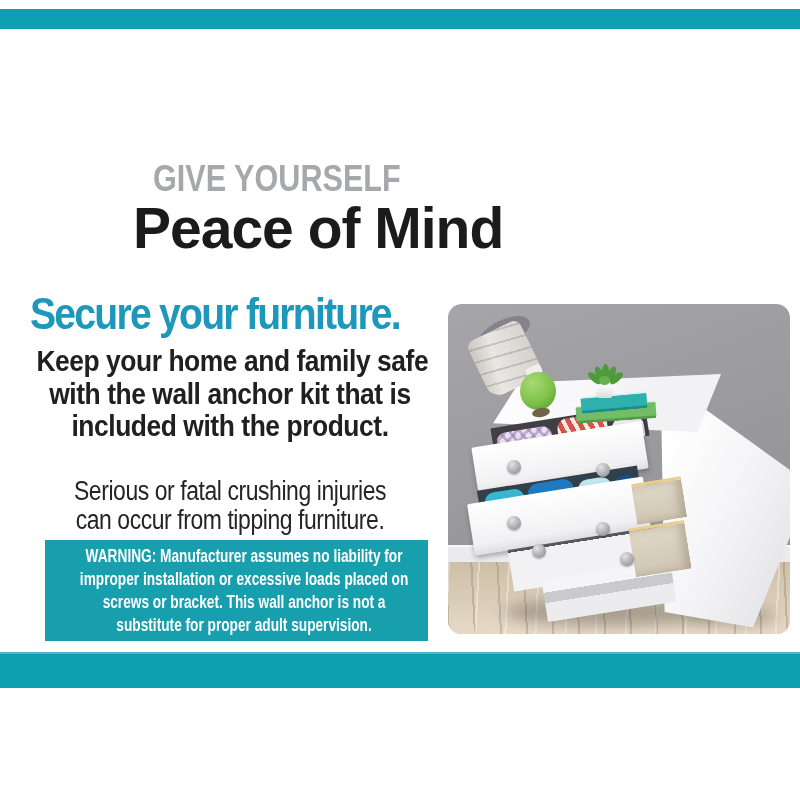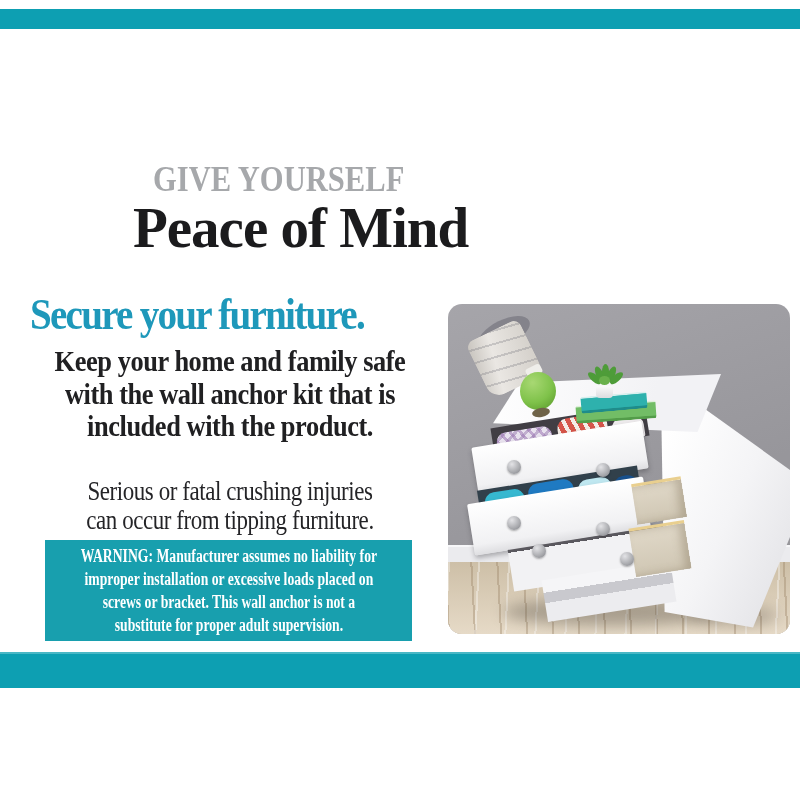--- a/index.html
+++ b/index.html
@@ -1,17 +1,17 @@
 <!DOCTYPE html>
 <html style="--teal-bar: #0d9fb2; --warning-bg: #189fae; --teal-heading: #1e98ba; --kicker-gray: #a6a8ab; --ink: #1b1b1d; --wall: #97969b; --floor: #d8cbb5; --baseboard: #ebebee; --knob: #a9aaae; --lamp-shade: #dcd8d3; --lamp-green: #7fc24a; --book-teal: #2eb1ad; --book-green: #72bd66; --succulent: #4e9c39; --drawer-beige: #e0d8c8; --beige-edge: #e9cf8f; --cloth-red: #d6554a; --cloth-blue: #1f7ac2;"><head>
 <meta charset="utf-8">
 <style>
   html,body{margin:0;padding:0;background:#fff;}
   .canvas{position:relative;width:800px;height:800px;background:#ffffff;overflow:hidden;
-          font-family:Liberation Serif, serif;}
+          font-family:Liberation Sans, sans-serif;}
 
   
   .bar{position:absolute;left:0;width:800px;background:var(--teal-bar,#0d9fb2);}
   .bar.top{top:9px;height:20px;}
   .bar.bottom{top:652px;height:36px;box-shadow:inset 0 2px 0 rgba(255,255,255,.25);}
 
   
   .kicker{position:absolute;left:153px;top:158px;font-size:36px;font-weight:700;
           color:var(--kicker-gray,#a6a8ab);white-space:nowrap;transform:scaleX(.85);
           transform-origin:0 0;letter-spacing:0;}
@@ -25,21 +25,21 @@
   .lead{position:absolute;left:10px;top:345px;width:440px;text-align:center;font-size:30px;
         font-weight:700;color:#202022;line-height:32.5px;letter-spacing:-.5px;
         transform:scaleX(.88);transform-origin:50% 0;}
   .serious{position:absolute;left:10px;top:477px;width:440px;text-align:center;font-size:27px;
         color:#242427;line-height:29px;letter-spacing:-.5px;transform:scaleX(.85);
         transform-origin:50% 0;}
   .line{display:block;white-space:nowrap;}
 
   .warning{position:absolute;left:45px;top:540px;width:367px;height:101px;
            background:var(--warning-bg,#189fae);color:#ffffff;display:flex;align-items:center;
-           justify-content:center;text-align:center;}
+           justify-content:center;text-align:center;padding-left:16px;}
   .warning-inner{font-weight:700;font-size:18px;line-height:23px;transform:scaleX(.76);
            transform-origin:50% 50%;}
 
   
   .photo{position:absolute;left:448px;top:304px;width:342px;height:330px;border-radius:14px;
          overflow:hidden;background:linear-gradient(160deg,#a6a5aa, var(--wall,#97969b) 60%);}
   .photo *{position:absolute;}
   .corner-line{left:303px;top:150px;width:4px;height:96px;background:rgba(80,78,84,.22);}
   .baseboard{left:0;top:241px;width:342px;height:16px;background:var(--baseboard,#ebebee);
              border-top:2px solid #f7f7f9;border-bottom:1px solid #c9c9cc;}

